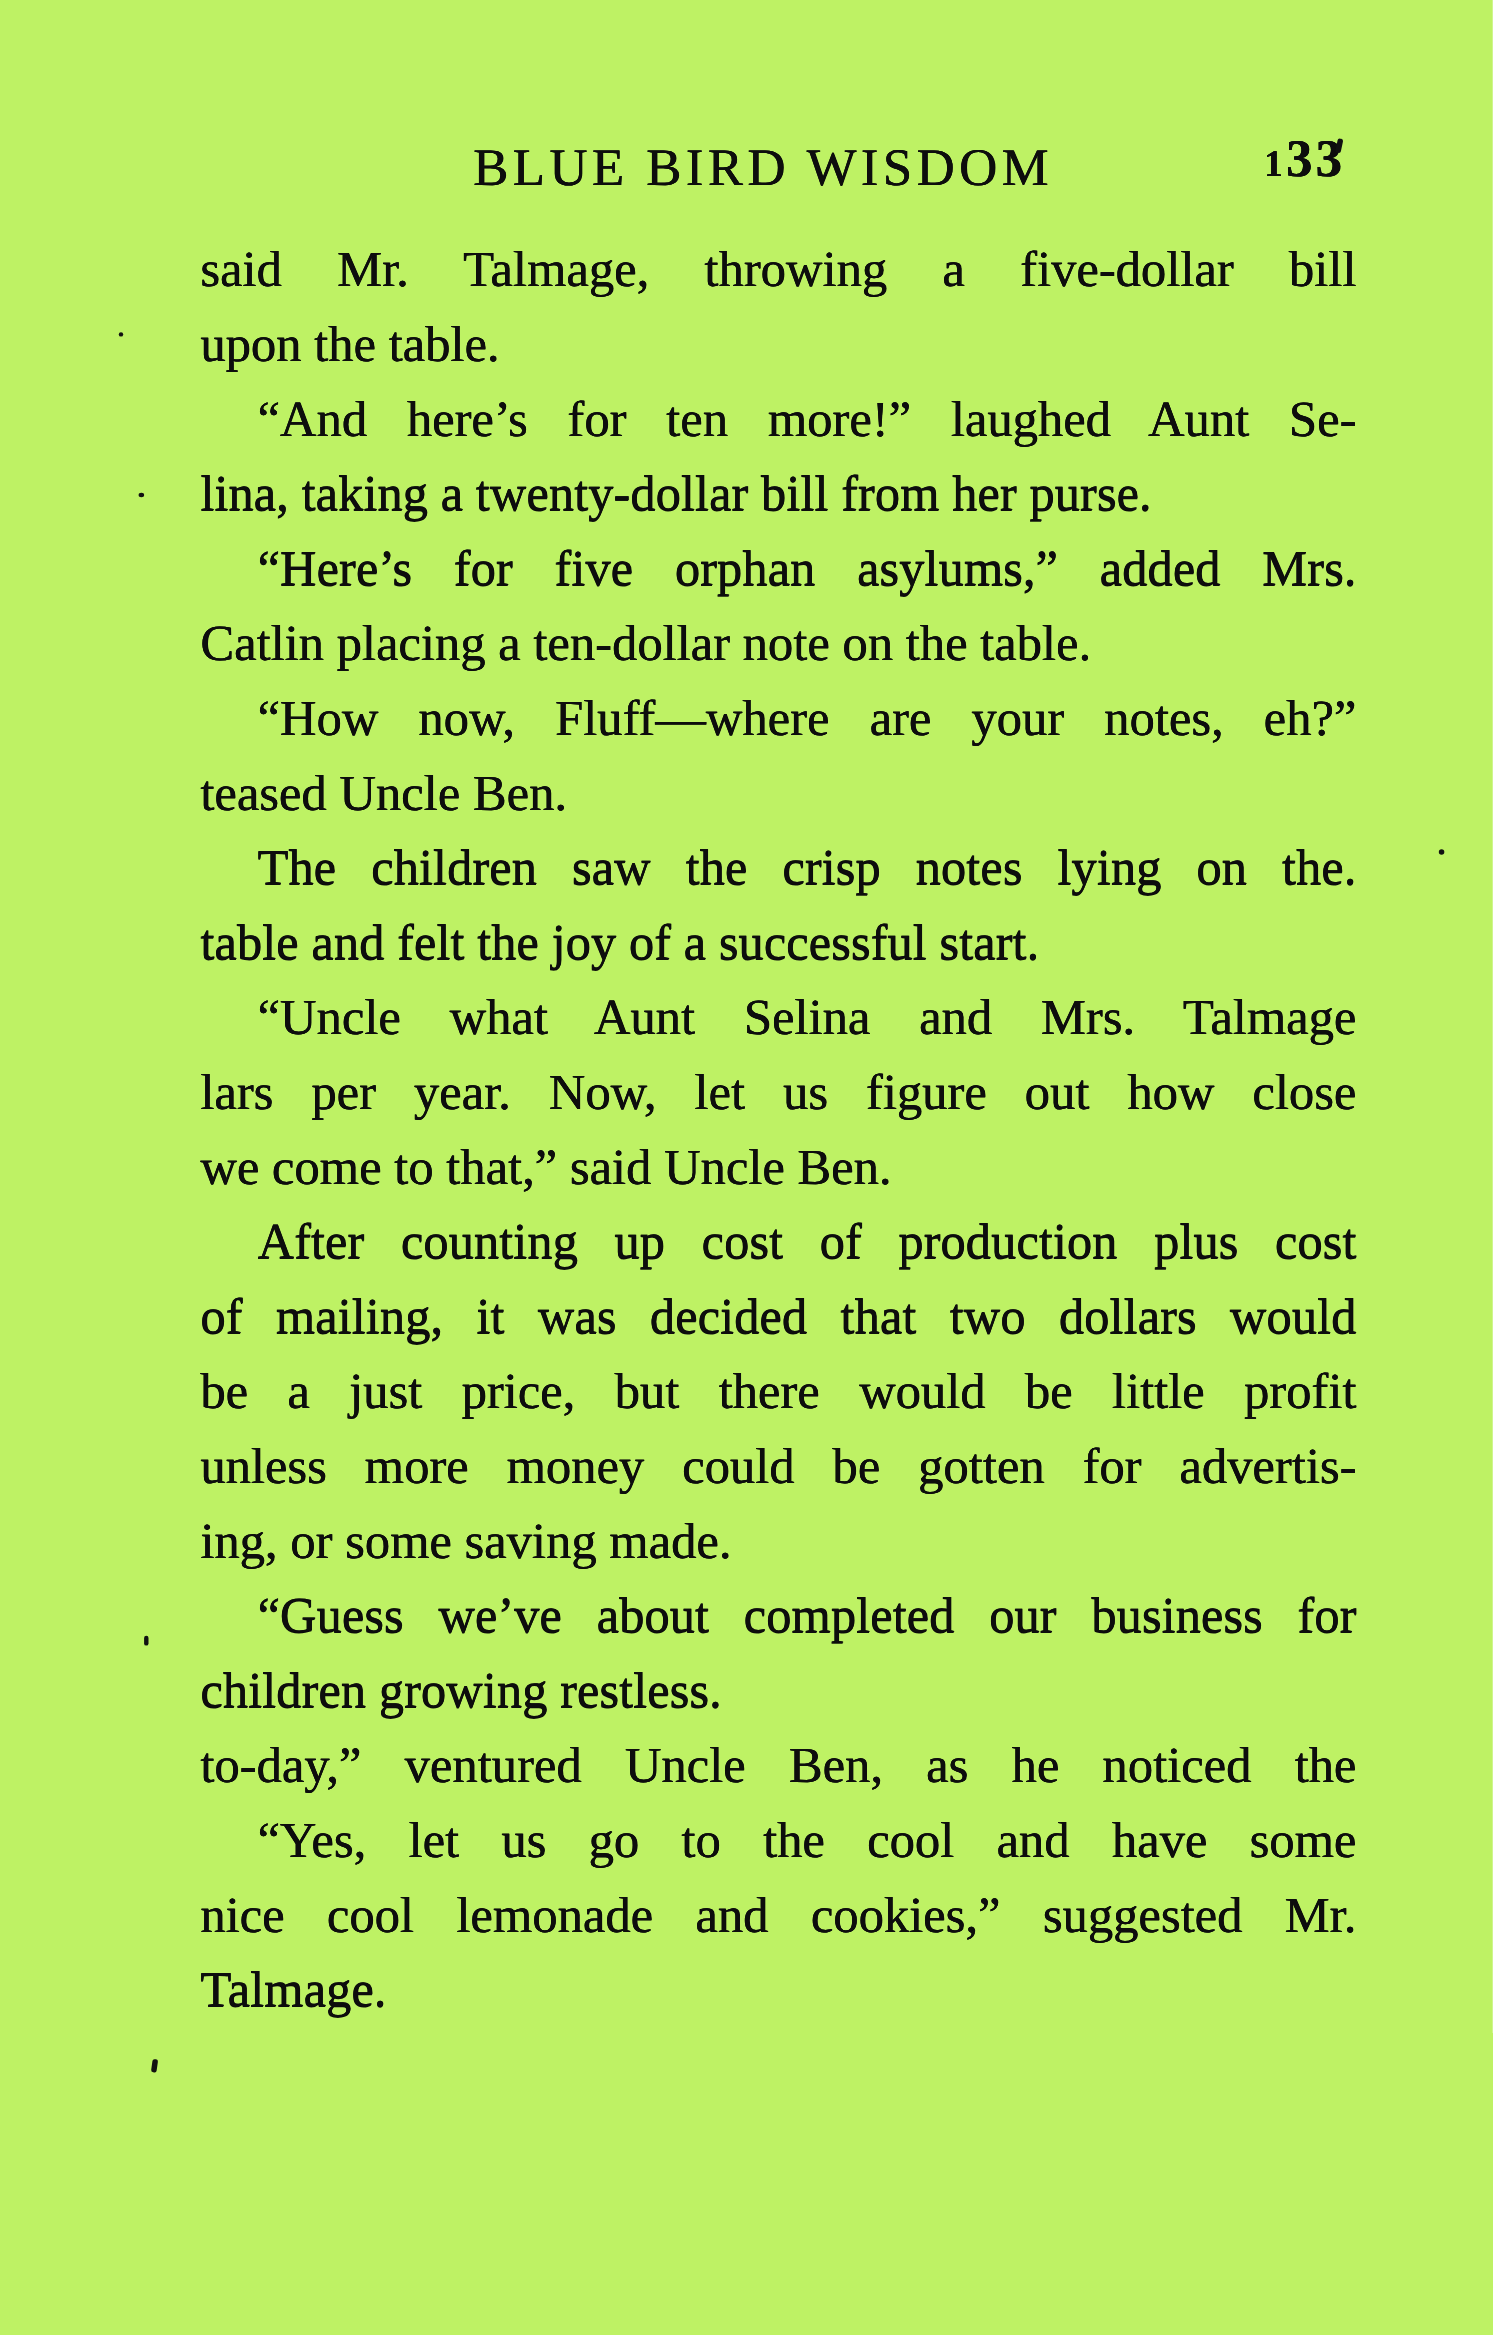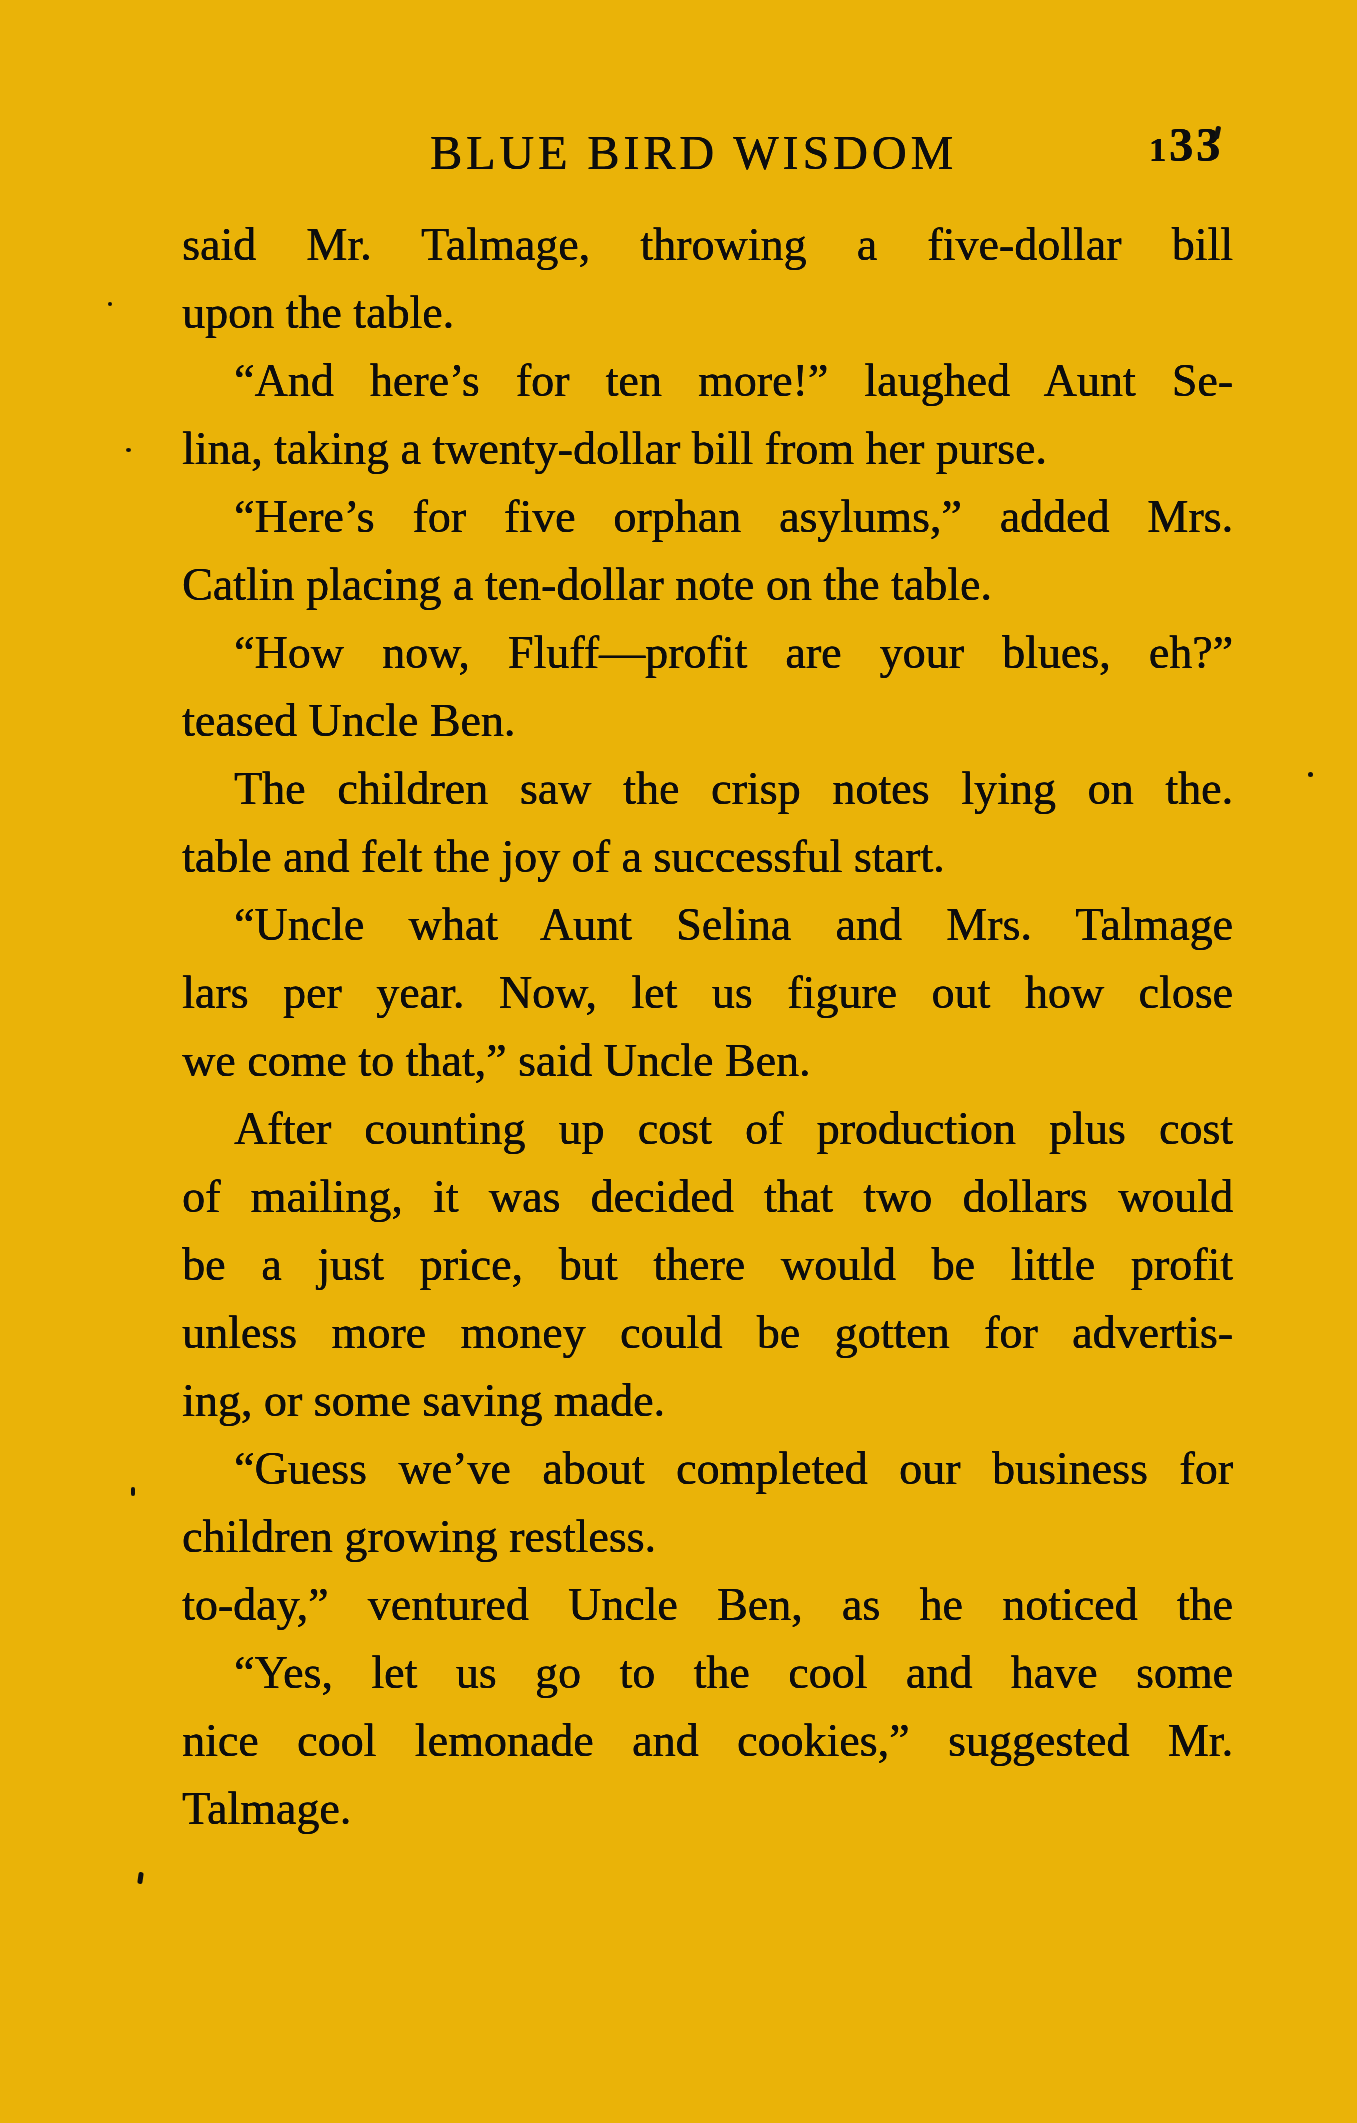--- a/index.html
+++ b/index.html
@@ -11,21 +11,21 @@
     width: 1357px;
     height: 2123px;
     position: relative;
     overflow: hidden;
     font-family: "Liberation Serif", "DejaVu Serif", serif;
     color: #0d0d0d;
   }
   .scan-page {
     position: absolute;
     inset: 0;
-    background: #eab308;
+    background: #bef264;
     padding-left: 16px;
   }
   
   .running-head-title {
     position: absolute;
     left: 430px;
     top: 129px;
     font-size: 48px;
     line-height: 1;
     letter-spacing: 4px;
@@ -90,21 +90,21 @@
 
   <div class="running-head-folio">133</div>
 
   <div class="text-block">
       <div class="line">said Mr. Talmage, throwing a five-dollar bill</div>
       <div class="line last">upon the table.</div>
       <div class="line indent">“And here’s for ten more!” laughed Aunt Se-</div>
       <div class="line last">lina, taking a twenty-dollar bill from her purse.</div>
       <div class="line indent">“Here’s for five orphan asylums,” added Mrs.</div>
       <div class="line last">Catlin placing a ten-dollar note on the table.</div>
-      <div class="line indent">“How now, Fluff—profit are your blues, eh?”</div>
+      <div class="line indent">“How now, Fluff—where are your notes, eh?”</div>
       <div class="line last">teased Uncle Ben.</div>
       <div class="line indent">The children saw the crisp notes lying on the.</div>
       <div class="line last">table and felt the joy of a successful start.</div>
       <div class="line indent">“Uncle what Aunt Selina and Mrs. Talmage</div>
       <div class="line">lars per year.  Now, let us figure out how close</div>
       <div class="line last">we come to that,” said Uncle Ben.</div>
       <div class="line indent">After counting up cost of production plus cost</div>
       <div class="line">of mailing, it was decided that two dollars would</div>
       <div class="line">be a just price, but there would be little profit</div>
       <div class="line">unless more money could be gotten for advertis-</div>

